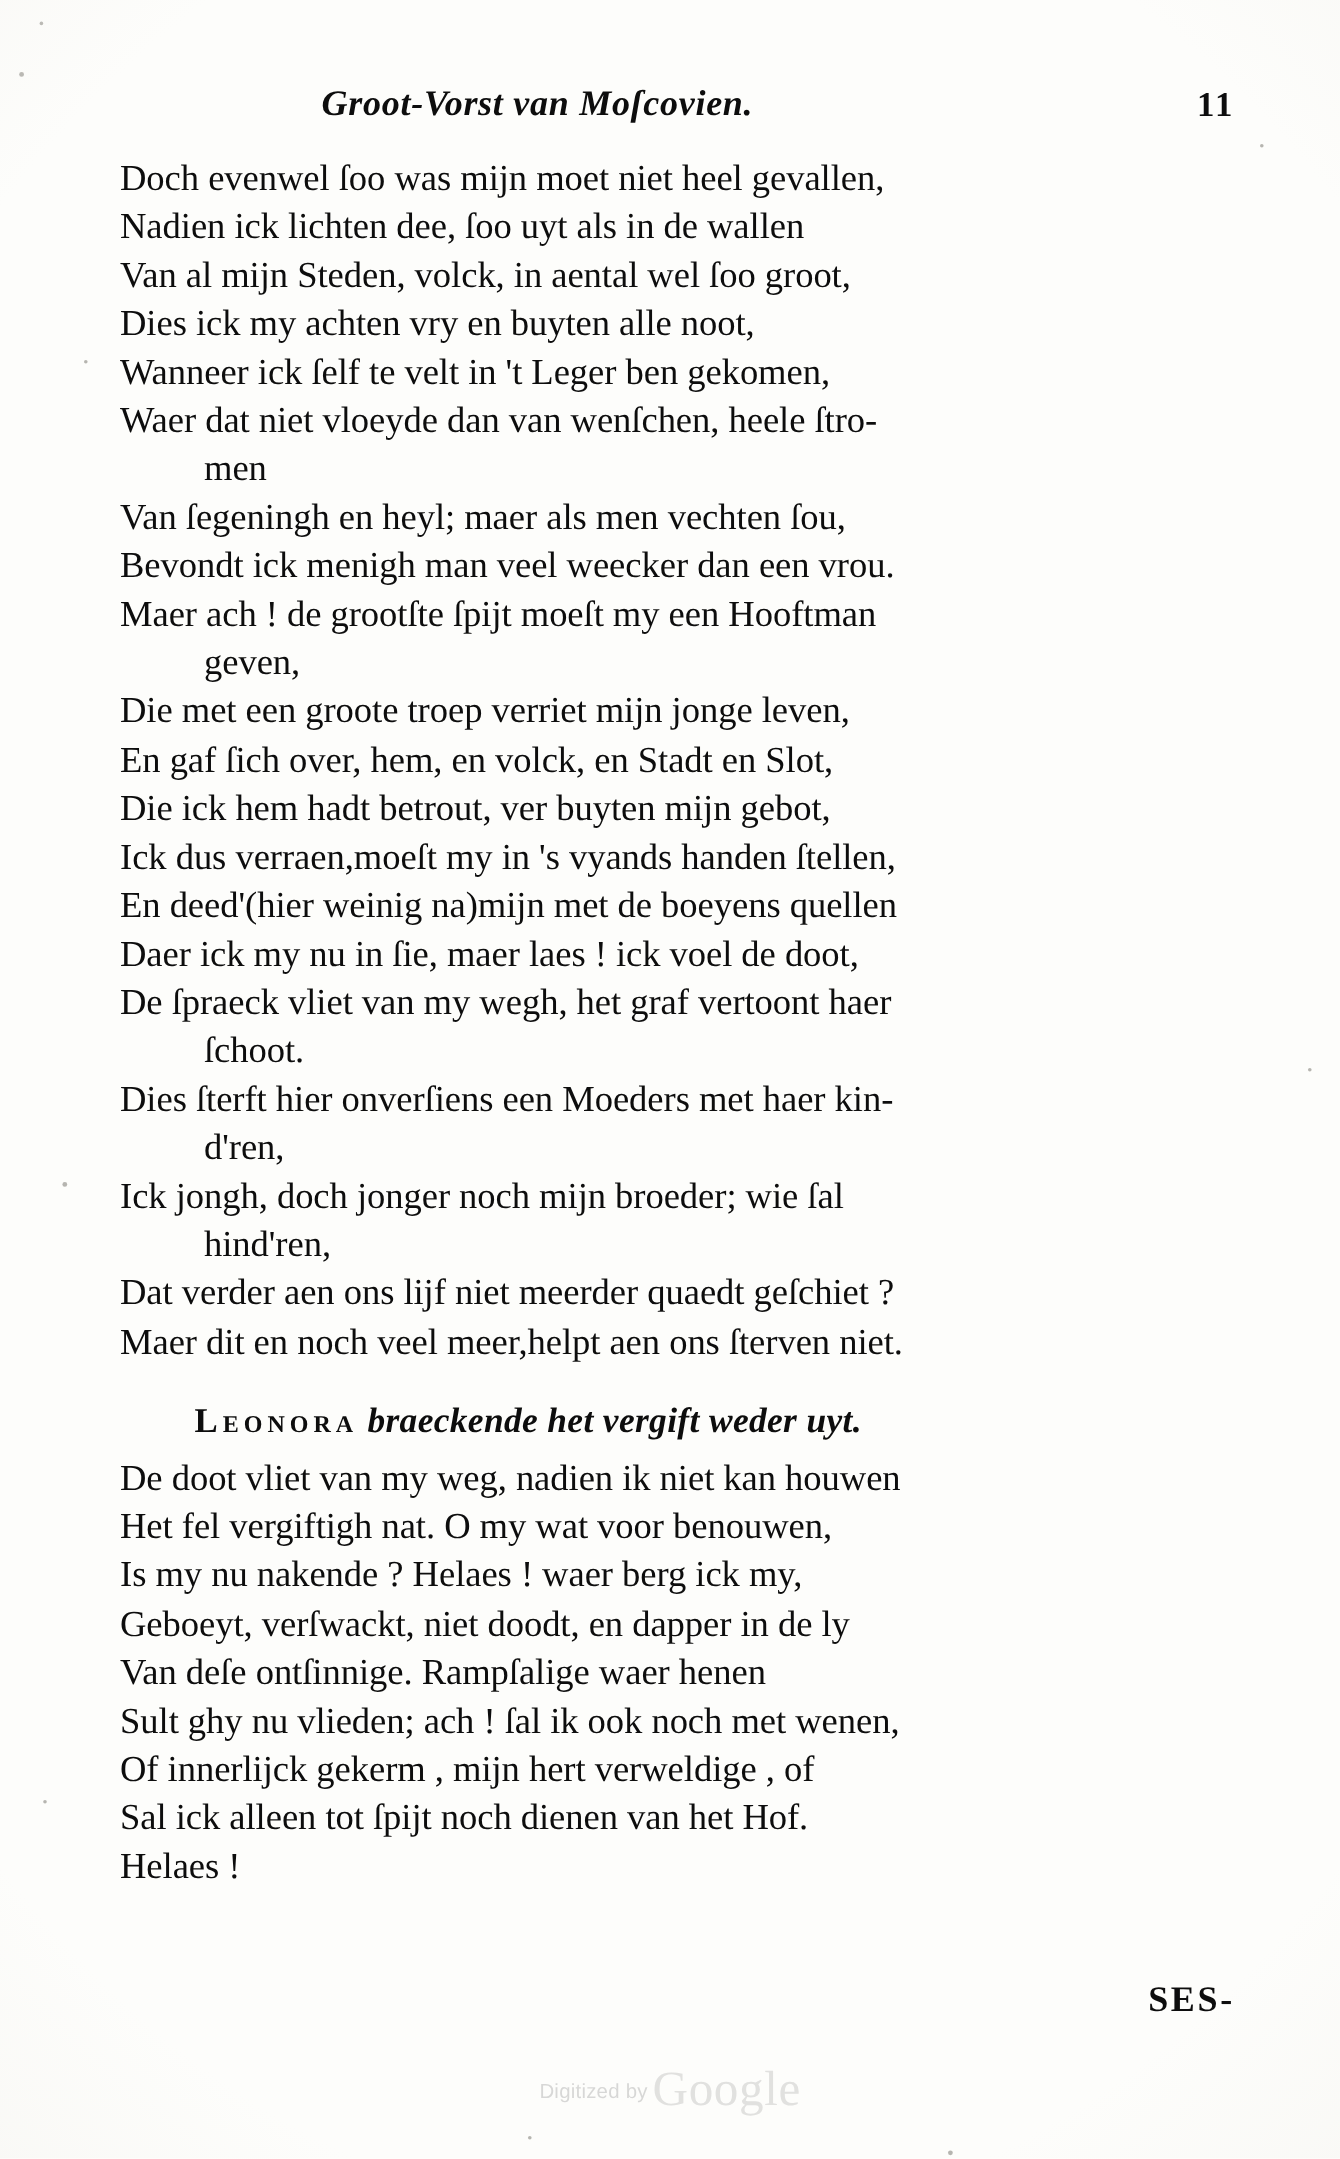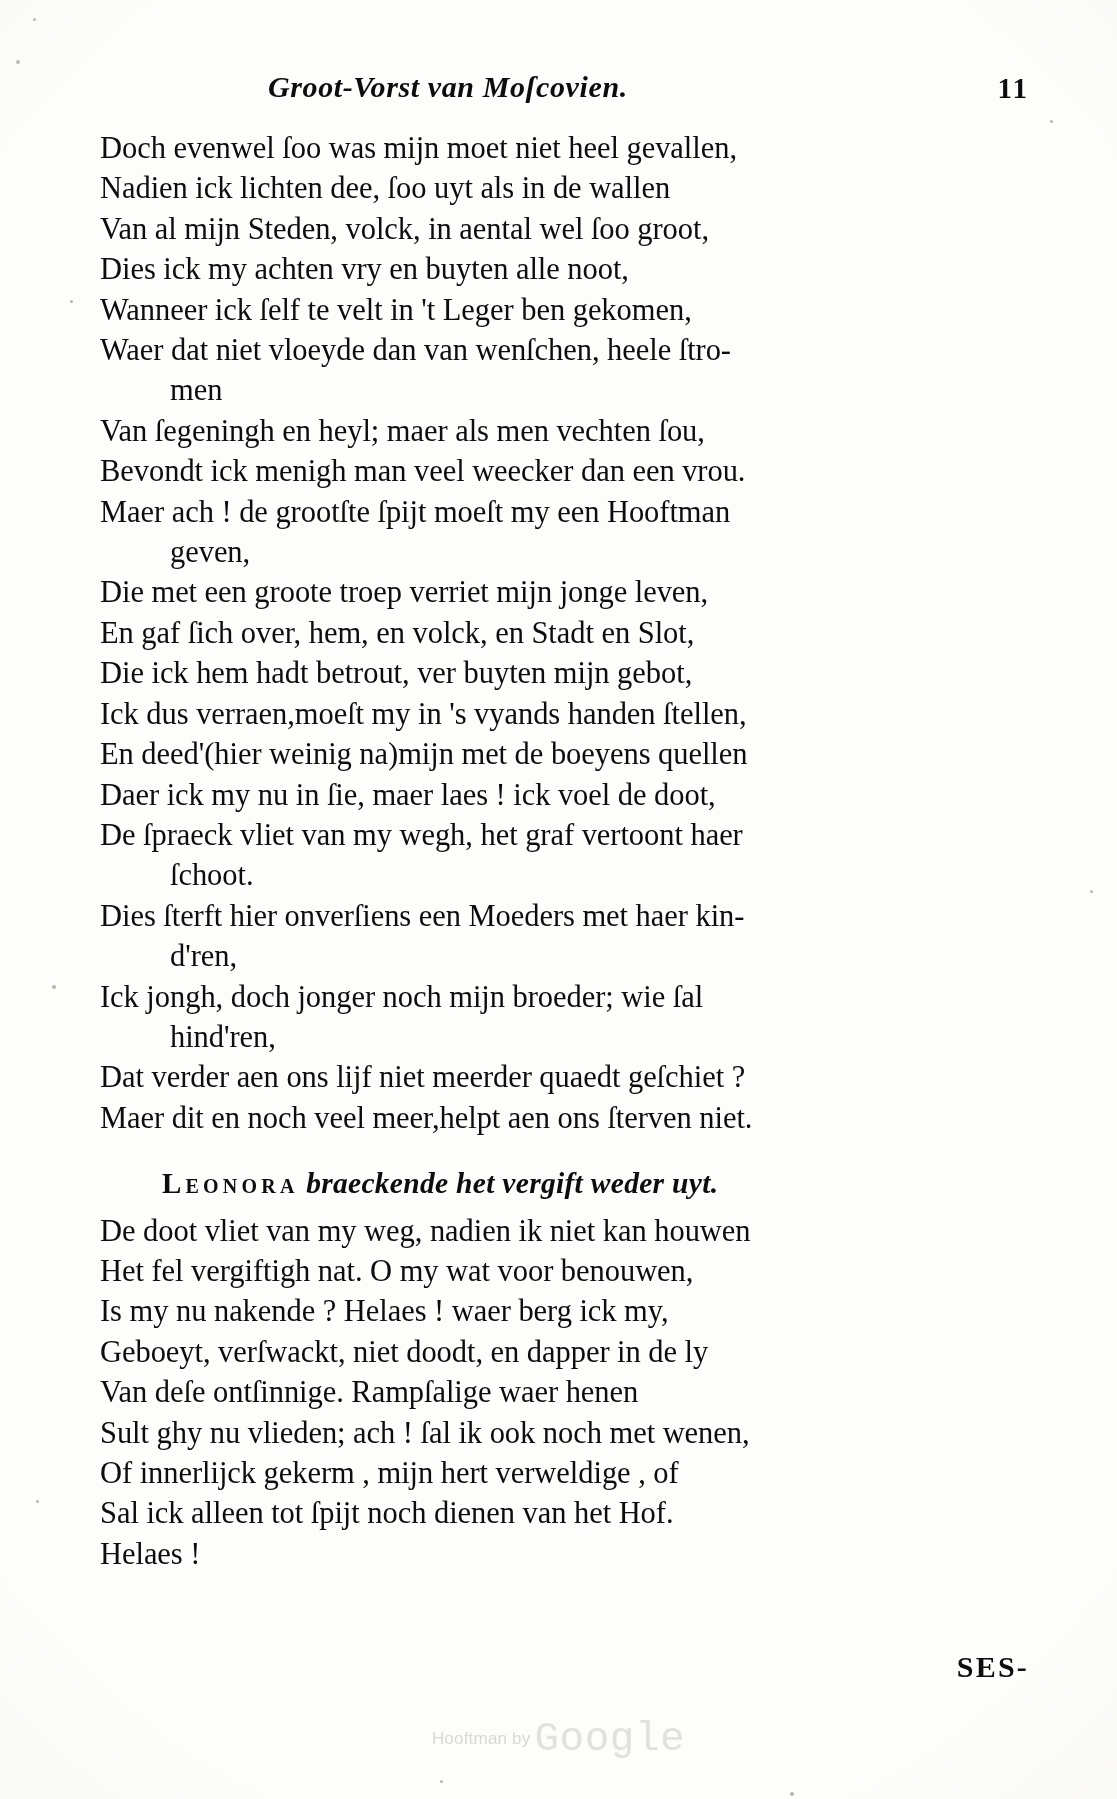--- a/index.html
+++ b/index.html
@@ -130,21 +130,21 @@
     white-space: nowrap;
   }
   .watermark .wm-pre {
     font-family: "Liberation Sans", sans-serif;
     font-size: 17px;
     color: #8d8d8d;
     vertical-align: 6px;
     letter-spacing: .2px;
   }
   .watermark .wm-brand {
-    font-family: Liberation Mono, monospace;
+    font-family: Liberation Serif, serif;
     font-size: 41px;
     color: #a9a9a9;
     letter-spacing: .5px;
   }
 </style>
 </head>
 <body>
 
 <div id="page">
 
@@ -196,21 +196,21 @@
         <div class="line">Sult ghy nu vlieden;  ach ! ſal ik ook noch met wenen,</div>
         <div class="line">Of innerlijck gekerm , mijn hert verweldige , of</div>
         <div class="line">Sal ick alleen tot ſpijt noch dienen van het Hof.</div>
         <div class="line">Helaes !</div>
       </div>
   </div>
 
   <div class="catchword">SES-</div>
 
   <div class="watermark">
-    <span class="wm-pre">Hooftman by</span>
+    <span class="wm-pre">Digitized by</span>
     <span class="wm-brand">Google</span>
   </div>
 
   <div class="scan-tint"></div>
 
   <div class="speck" style="left:33px;  top:18px;  width:3px; height:3px;"></div>
   <div class="speck" style="left:16px;  top:60px;  width:4px; height:4px;"></div>
   <div class="speck" style="left:70px;  top:300px; width:3px; height:3px;"></div>
   <div class="speck" style="left:52px;  top:985px; width:4px; height:4px;"></div>
   <div class="speck" style="left:36px;  top:1500px;width:3px; height:3px;"></div>

